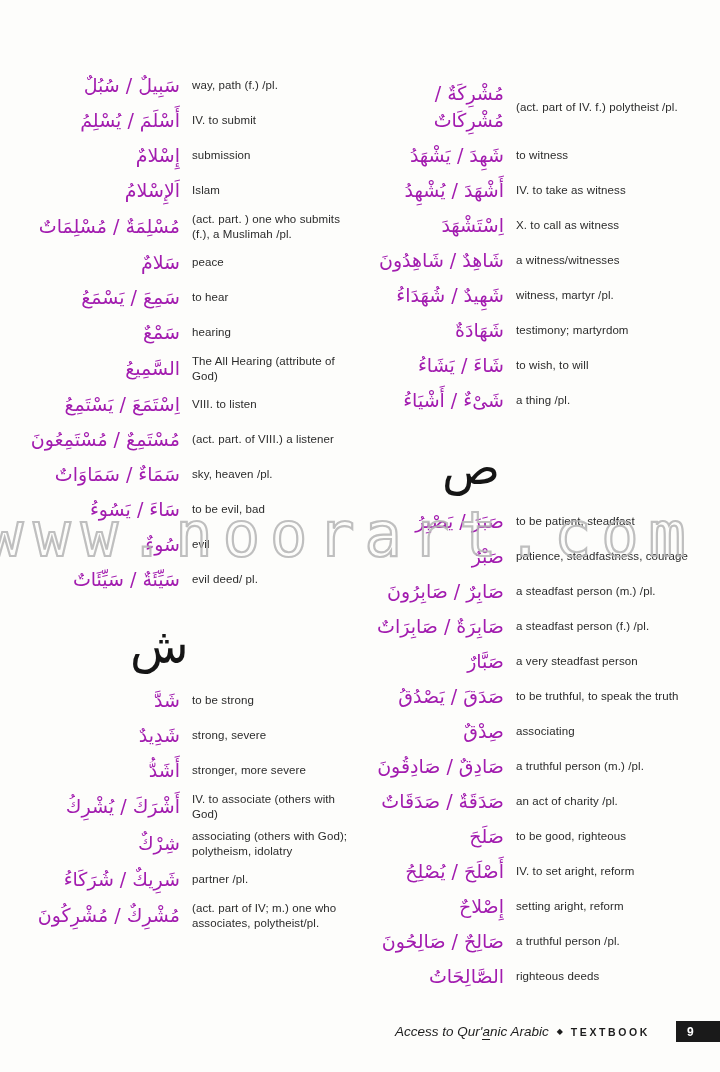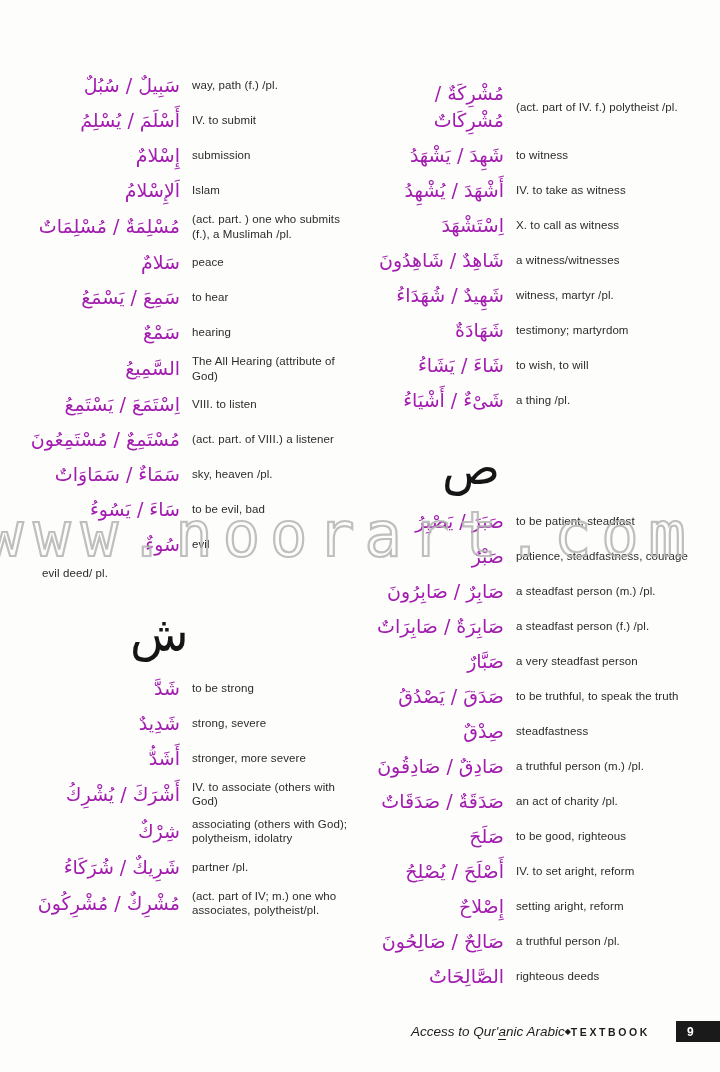--- a/index.html
+++ b/index.html
@@ -83,20 +83,21 @@
     .watermark { color: #c4c4c4; }
   }
 
   .footer-line {
     position: absolute;
     top: 1024px;
     right: 70px;
     white-space: nowrap;
     display: flex;
     align-items: center;
+    gap: 8px;
     z-index: 6;
   }
   .footer-title {
     font-family: "Liberation Sans", sans-serif;
     font-style: italic;
     font-size: 13.5px;
     color: #1d1d1d;
   }
   .footer-title .underlined { border-bottom: 1px solid #1d1d1d; }
   .footer-diamond {
@@ -188,20 +189,21 @@
         </div>
         <div class="row">
           <div class="arabic" dir="rtl">سَاءَ / يَسُوءُ</div>
           <div class="english">to be evil, bad</div>
         </div>
         <div class="row">
           <div class="arabic" dir="rtl">سُوءٌ</div>
           <div class="english">evil</div>
         </div>
         <div class="row">
+          <div class="arabic" dir="rtl">سَيِّئَةٌ / سَيِّئَاتٌ</div>
           <div class="english">evil deed/ pl.</div>
         </div>
         <div class="section-heading" dir="rtl">ش</div>
         <div class="row">
           <div class="arabic" dir="rtl">شَدَّ</div>
           <div class="english">to be strong</div>
         </div>
         <div class="row">
           <div class="arabic" dir="rtl">شَدِيدٌ</div>
           <div class="english">strong, severe</div>
@@ -284,21 +286,21 @@
         <div class="row">
           <div class="arabic" dir="rtl">صَبَّارٌ</div>
           <div class="english">a very steadfast person</div>
         </div>
         <div class="row">
           <div class="arabic" dir="rtl">صَدَقَ / يَصْدُقُ</div>
           <div class="english">to be truthful, to speak the truth</div>
         </div>
         <div class="row">
           <div class="arabic" dir="rtl">صِدْقٌ</div>
-          <div class="english">steadfastness</div>
+          <div class="english">associating</div>
         </div>
         <div class="row">
           <div class="arabic" dir="rtl">صَادِقٌ / صَادِقُونَ</div>
           <div class="english">a truthful person (m.) /pl.</div>
         </div>
         <div class="row">
           <div class="arabic" dir="rtl">صَدَقَةٌ / صَدَقَاتٌ</div>
           <div class="english">an act of charity /pl.</div>
         </div>
         <div class="row">

